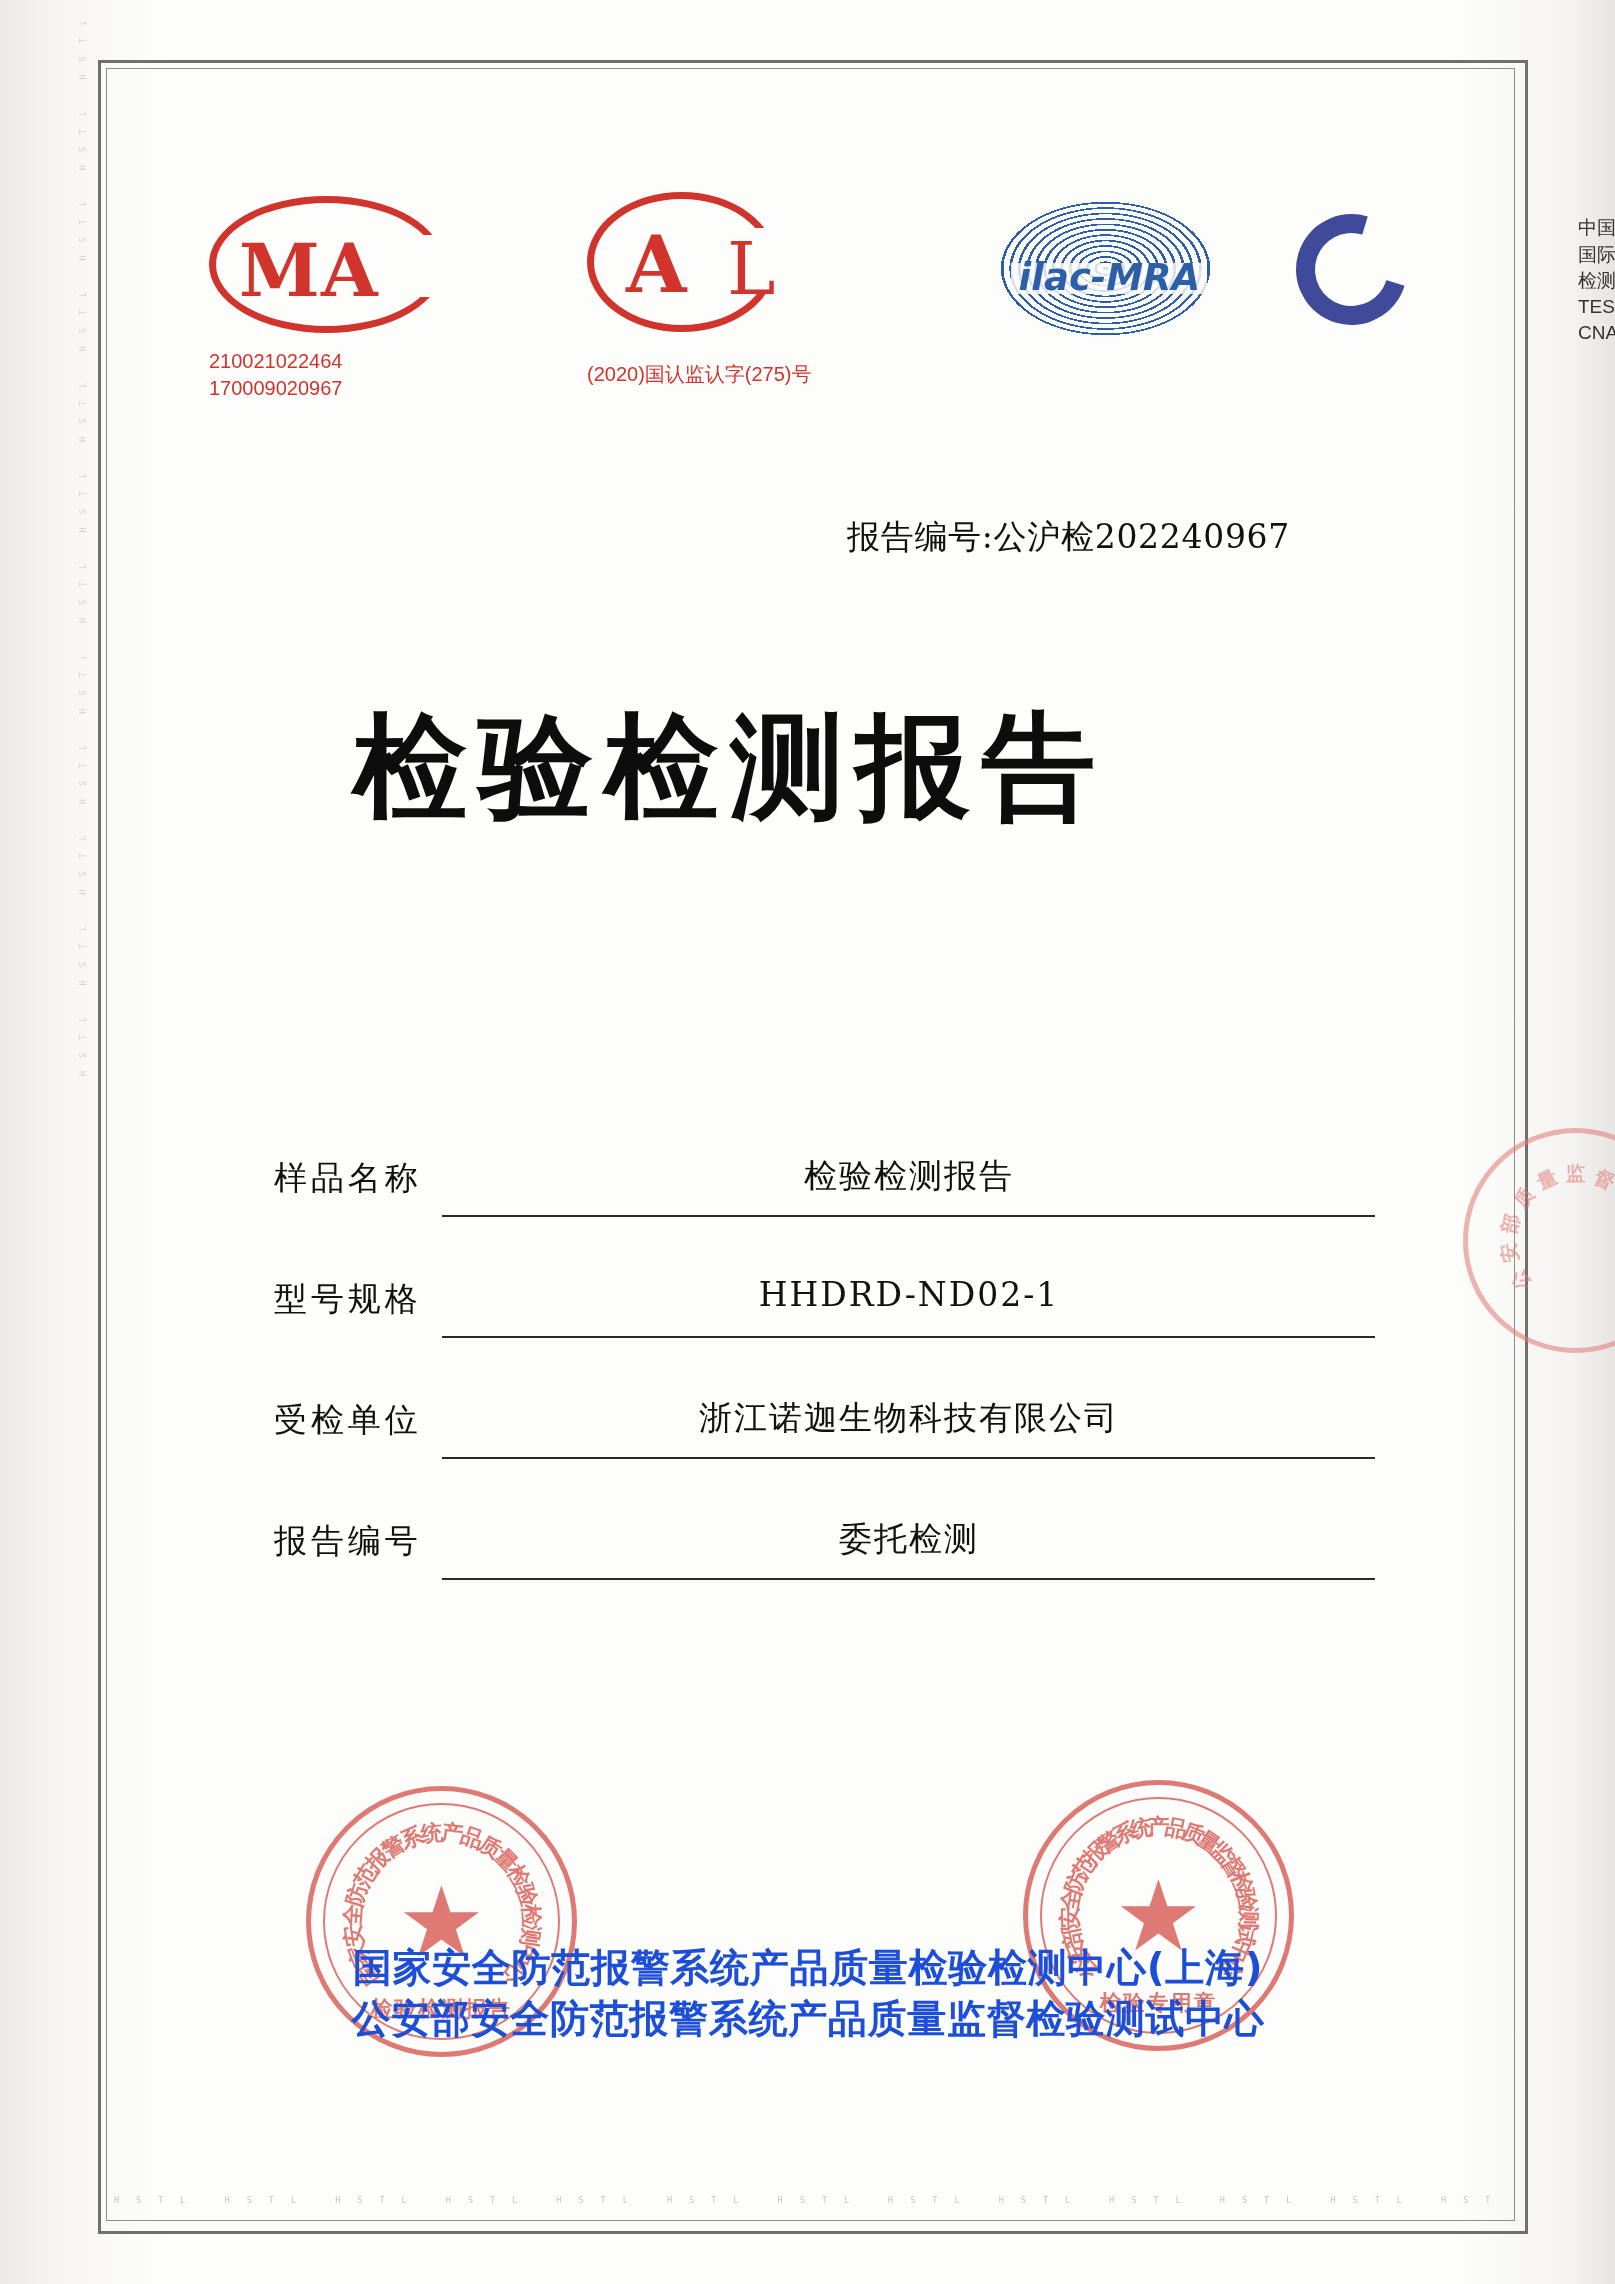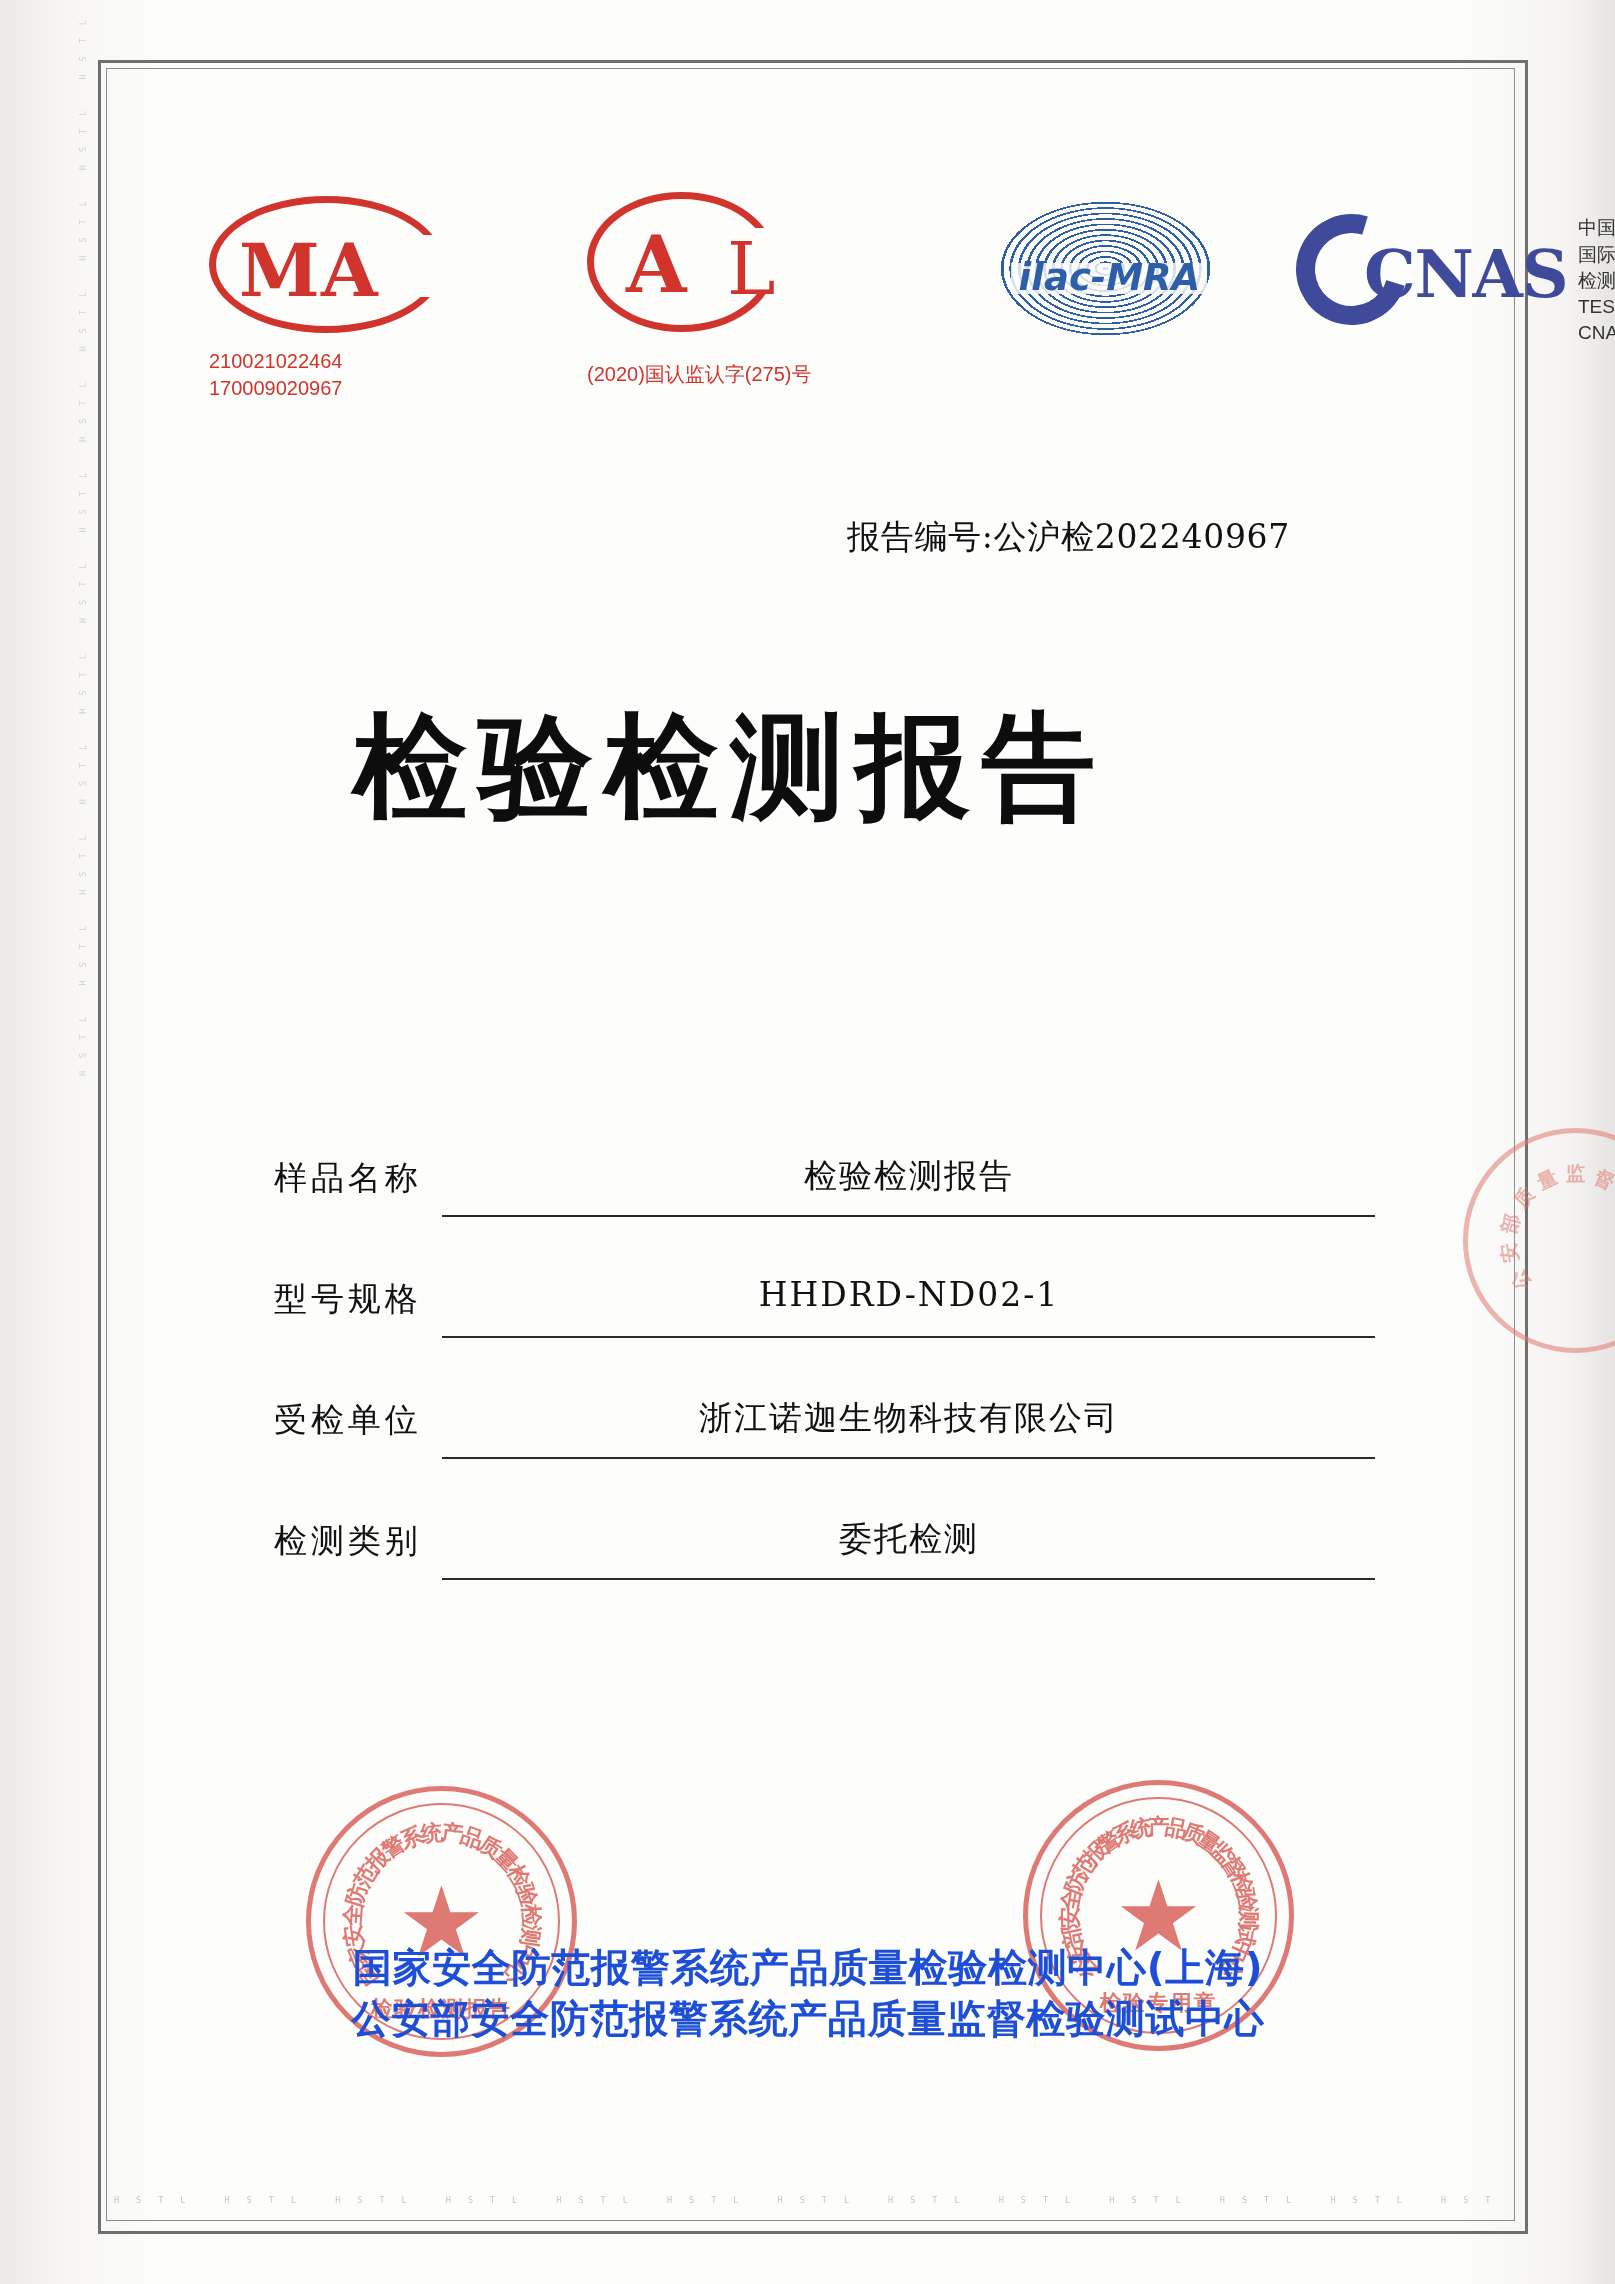--- a/index.html
+++ b/index.html
@@ -405,21 +405,20 @@
       <div class="ilac-mark">
         <div class="ilac-rings"></div>
         <div class="ilac-bar"></div>
         <div class="ilac-word">ilac-MRA</div>
       </div>
     </div>
 
     <div class="logo-block cnas">
       <div class="cnas-mark">
         <div class="cnas-c"></div>
-        <div class="cnas-text">CNAS</div>
         <div class="cnas-side">
           <div>中国认可</div>
           <div>国际互认</div>
           <div>检测</div>
           <div>TESTING</div>
           <div>CNAS L0653</div>
         </div>
       </div>
     </div>
   </div>
@@ -438,21 +437,21 @@
       <div class="field-label">型号规格</div>
       <div class="field-value">HHDRD-ND02-1</div>
       <div class="field-line"></div>
     </div>
     <div class="field-row">
       <div class="field-label">受检单位</div>
       <div class="field-value">浙江诺迦生物科技有限公司</div>
       <div class="field-line"></div>
     </div>
     <div class="field-row">
-      <div class="field-label">检测类别</div>
+      <div class="field-label">报告编号</div>
       <div class="field-value">委托检测</div>
       <div class="field-line"></div>
     </div>
   </div>
 
   <div class="seal" id="seal-left">
     <div class="seal-inner-ring"></div>
     <div class="seal-arc-text">
         <span style="transform: rotate(-125deg) translate(-50%, -104px);">国</span>
         <span style="transform: rotate(-111.842deg) translate(-50%, -104px);">家</span>

